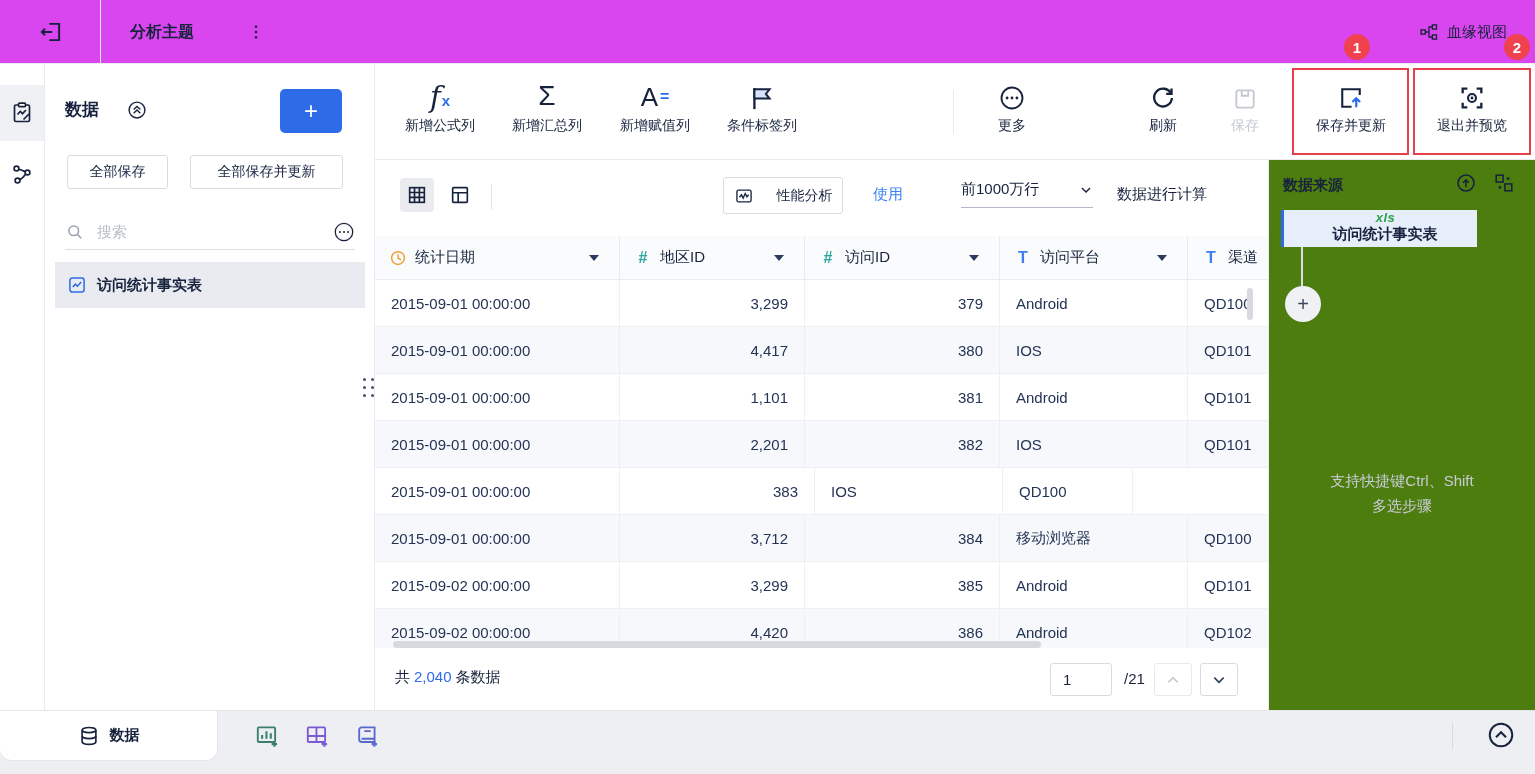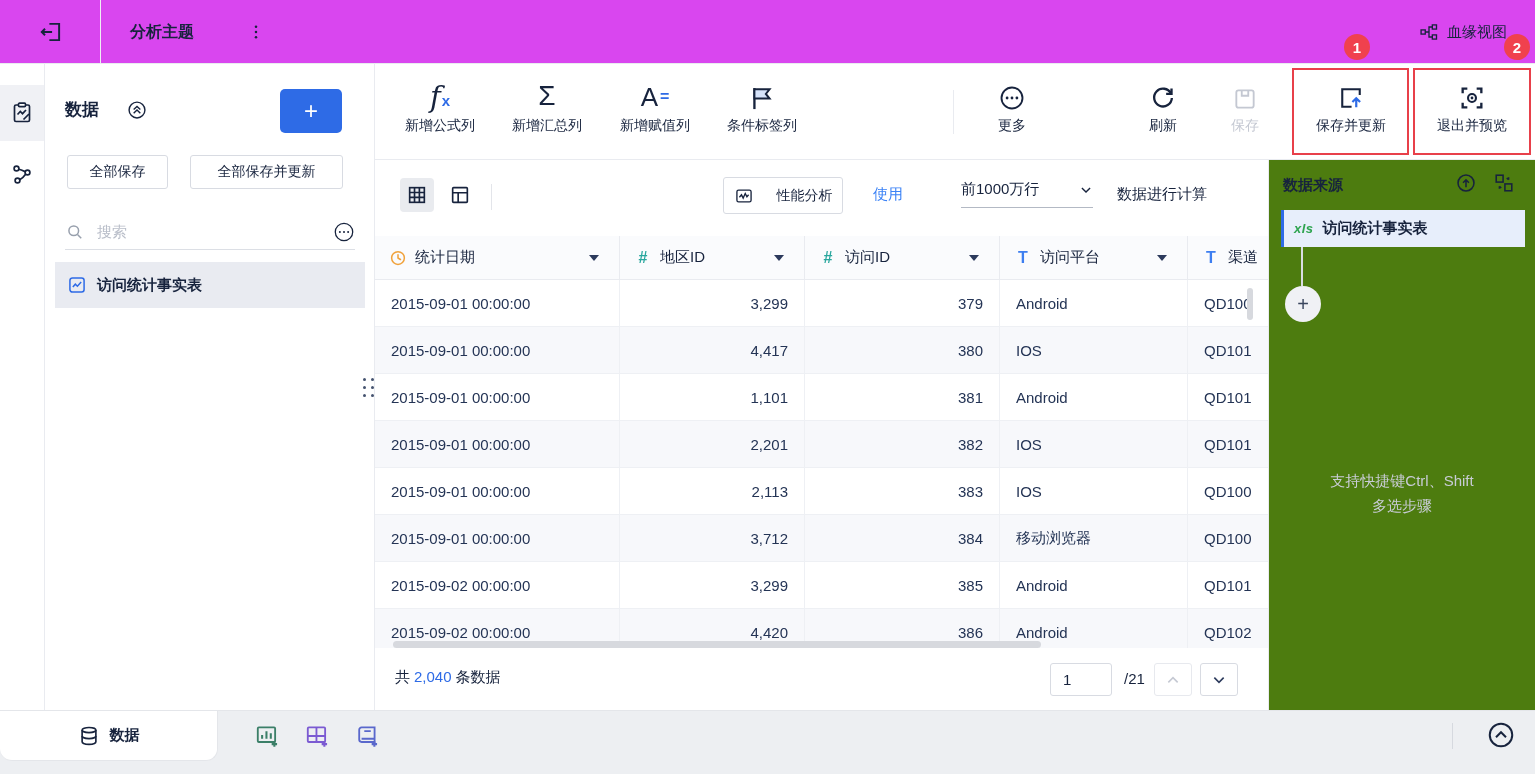--- a/index.html
+++ b/index.html
@@ -93,21 +93,21 @@
   .page-total{position:absolute;left:749px;top:22px;font-size:15px;color:#17233d;}
   .pg-btn{position:absolute;top:15px;width:38px;height:33px;border:1px solid #d8dbe2;border-radius:3px;background:#fff;display:flex;align-items:center;justify-content:center;cursor:pointer;}
   .pg-up{left:779px;border-color:#e7e9ee;}
   .pg-down{left:825px;}
 
   
   .right-panel{position:absolute;left:1268px;top:160px;width:267px;height:550px;border-left:1px solid #e9ebf0;background:#4d7c0f;}
   .rp-title{position:absolute;left:14px;top:16px;font-size:15px;font-weight:bold;color:#17233d;}
   .rp-ico1{position:absolute;left:186px;top:12px;width:22px;height:22px;cursor:pointer;}
   .rp-ico2{position:absolute;left:224px;top:12px;width:22px;height:22px;cursor:pointer;}
-  .rp-node{position:absolute;left:12px;top:50px;width:244px;height:37px;background:#e7eefb;border-left:3px solid #2e6be6;display:flex;align-items:center;cursor:pointer;}
+  .rp-node{position:absolute;left:12px;top:50px;width:196px;height:37px;background:#e7eefb;border-left:3px solid #2e6be6;display:flex;align-items:center;cursor:pointer;flex-direction:column;}
   .xls{margin-left:10px;color:#2ea44f;font-weight:bold;font-size:13px;font-style:italic;letter-spacing:.5px;}
   .rp-node .nd-label{margin-left:9px;font-size:15px;font-weight:bold;color:#17233d;}
   .rp-connector{position:absolute;left:32px;top:87px;height:39px;border-left:2px solid #dadde3;}
   .rp-plus{position:absolute;left:16px;top:126px;width:36px;height:36px;border-radius:50%;background:#f0f1f5;color:#3a465e;font-size:20px;display:flex;align-items:center;justify-content:center;cursor:pointer;}
   .rp-hint{position:absolute;left:0;top:308px;width:100%;text-align:center;font-size:15px;color:#c8ccd5;line-height:25px;}
 
   
   .bottom-bar{position:absolute;left:0;top:710px;width:1535px;height:64px;background:#edeff2;border-top:1px solid #e4e6ea;}
   .bb-tab{position:absolute;left:0;top:0;width:218px;height:50px;background:#fff;border-radius:0 0 12px 12px;border-right:1px solid #e4e6ea;border-bottom:1px solid #e4e6ea;display:flex;align-items:center;justify-content:center;gap:10px;cursor:pointer;}
   .bb-tab .bb-label{font-size:15px;font-weight:bold;color:#17233d;}
@@ -395,21 +395,20 @@
       </div>
         <div class="trow alt">
         <div class="cell w1">2015-09-01 00:00:00</div>
         <div class="cell w2 num">2,201</div>
         <div class="cell w3 num">382</div>
         <div class="cell w4">IOS</div>
         <div class="cell w5">QD101</div>
       </div>
         <div class="trow">
         <div class="cell w1">2015-09-01 00:00:00</div>
-        <div class="cell w2 num">2,113</div>
         <div class="cell w3 num">383</div>
         <div class="cell w4">IOS</div>
         <div class="cell w5">QD100</div>
       </div>
         <div class="trow alt">
         <div class="cell w1">2015-09-01 00:00:00</div>
         <div class="cell w2 num">3,712</div>
         <div class="cell w3 num">384</div>
         <div class="cell w4">移动浏览器</div>
         <div class="cell w5">QD100</div>

